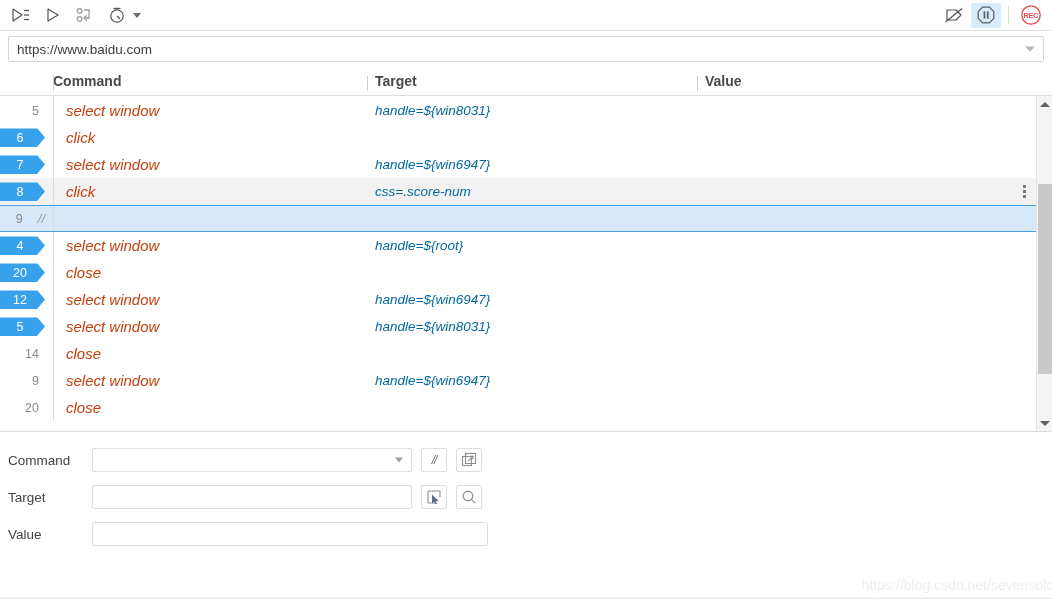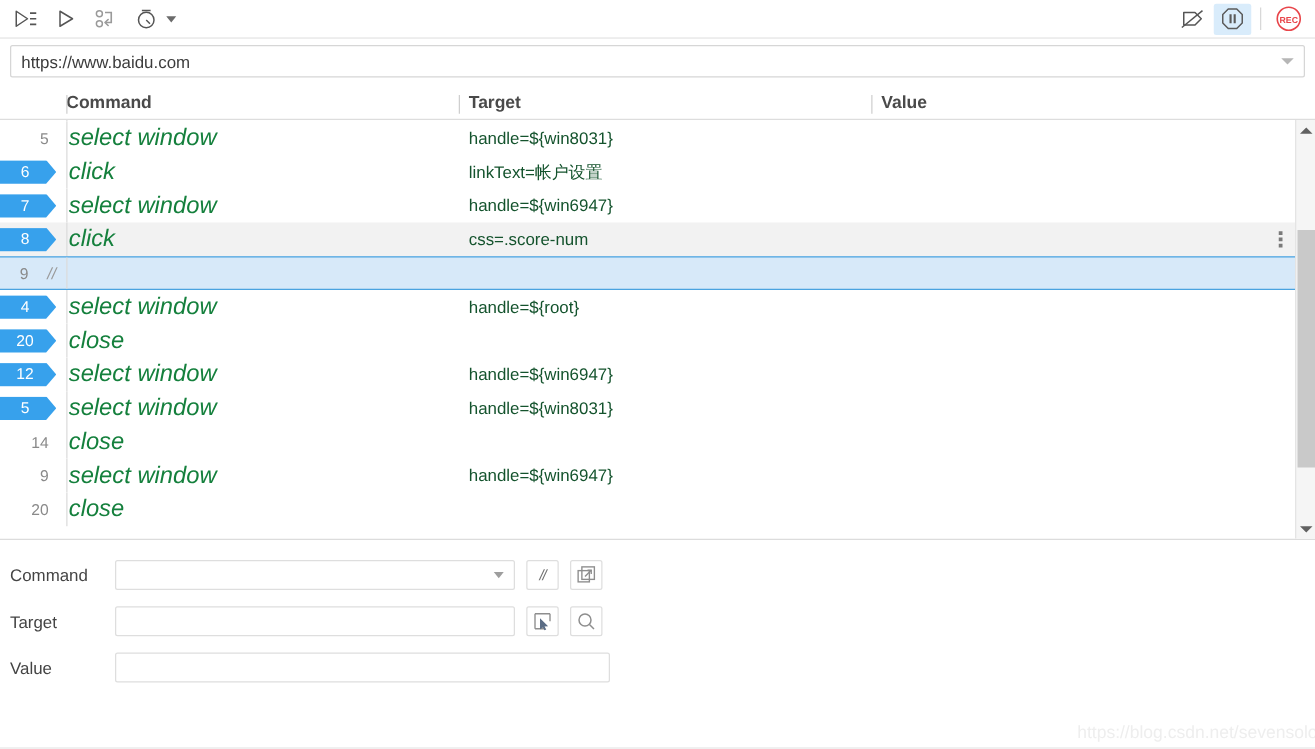--- a/index.html
+++ b/index.html
@@ -173,39 +173,40 @@
     font-style: italic;
     font-size: 13px;
     margin-left: 7px;
     padding-right: 2px;
   }
 
   .cell-command {
     width: 322px;
     flex: 0 0 322px;
     box-sizing: border-box;
-    padding-left: 1px;
+    padding-left: 12px;
     border-left: 1px solid #dcdcdc;
     height: 100%;
     display: flex;
     align-items: center;
-    color: #15803d;
+    color: #c2410c;
     font-style: italic;
-    font-size: 19px;
+    font-size: 15px;
   }
   .row.clipped-top .cell-command { align-items: flex-start; }
   .cell-target {
     width: 330px;
     flex: 0 0 330px;
     box-sizing: border-box;
     height: 100%;
     display: flex;
     align-items: center;
-    color: #14532d;
+    color: #0369a1;
     font-size: 13.5px;
+    font-style: italic;
   }
   .row.clipped-top .cell-target { align-items: flex-start; }
   .cell-value {
     flex: 1 1 auto;
     height: 100%;
     display: flex;
     align-items: center;
     font-size: 13.5px;
     color: #1f9145;
   }
@@ -433,21 +434,20 @@
         </div>
         <div class="cell cell-command">select window</div>
         <div class="cell cell-target">handle=${win8031}</div>
         <div class="cell cell-value"></div>
       </div>
       <div class="row">
         <div class="gutter">
           <div class="bp">6</div>
         </div>
         <div class="cell cell-command">click</div>
-        <div class="cell cell-target">linkText=帐户设置</div>
         <div class="cell cell-value"></div>
       </div>
       <div class="row">
         <div class="gutter">
           <div class="bp">7</div>
         </div>
         <div class="cell cell-command">select window</div>
         <div class="cell cell-target">handle=${win6947}</div>
         <div class="cell cell-value"></div>
       </div>

